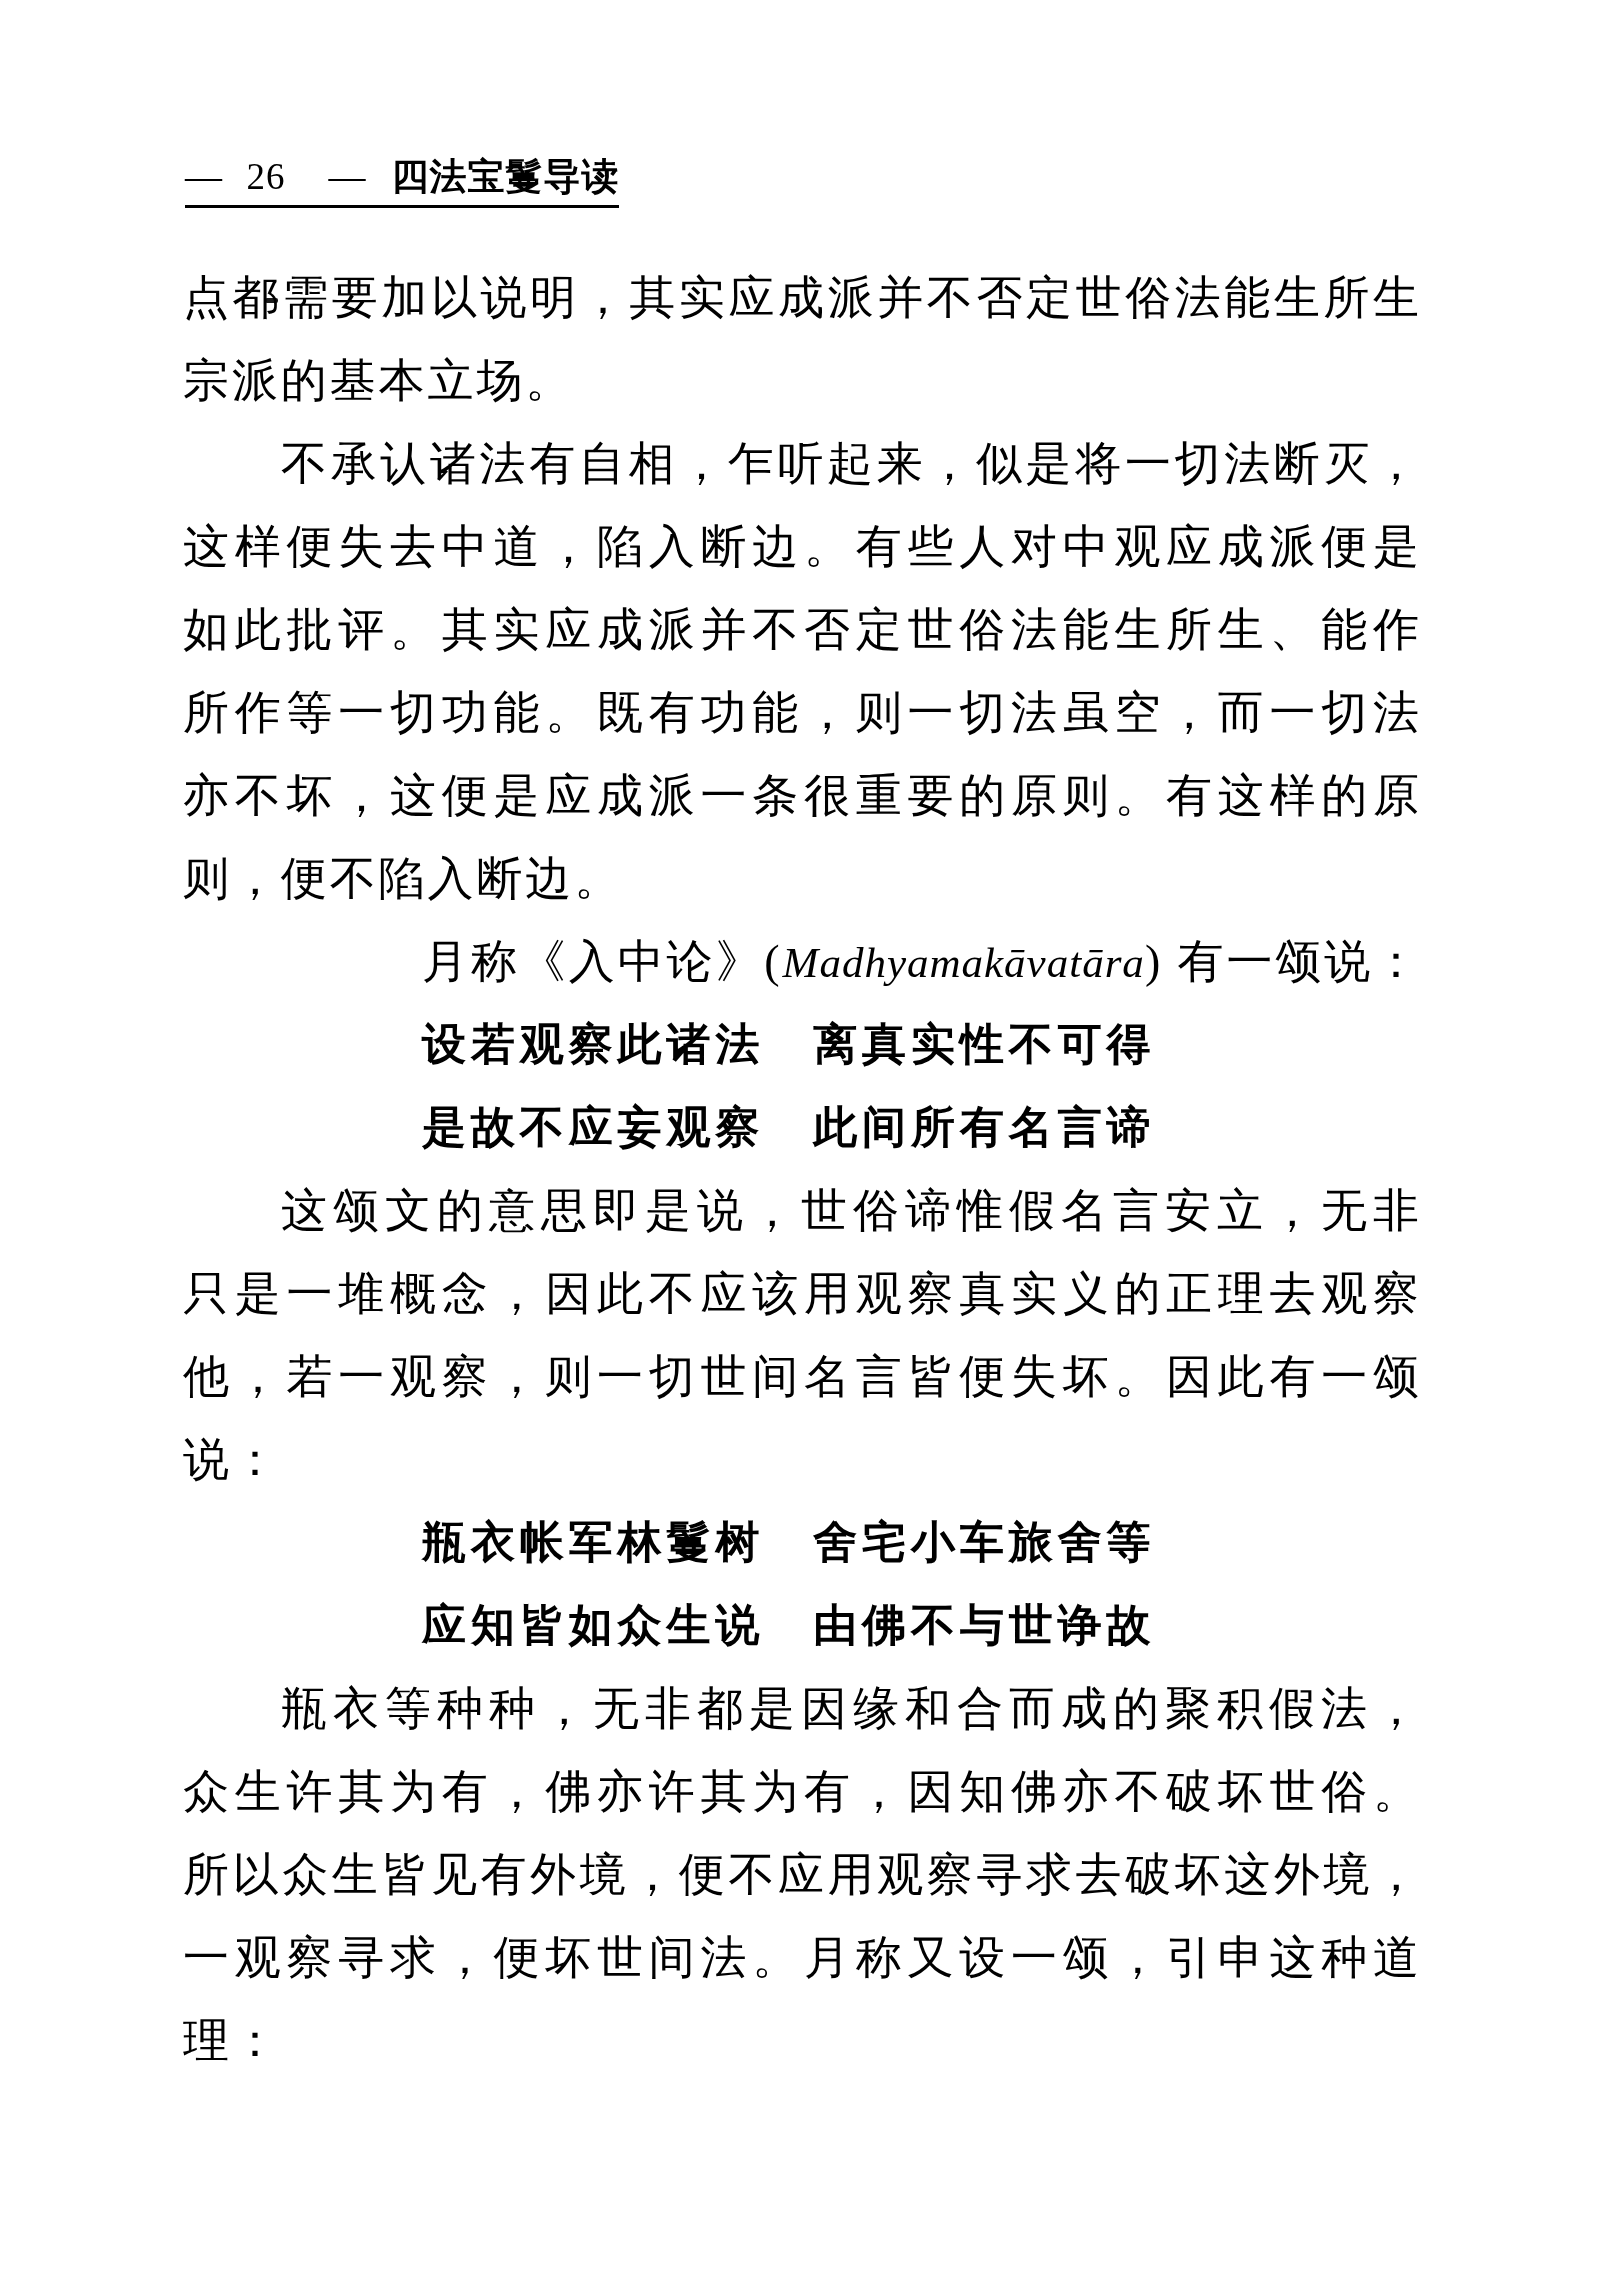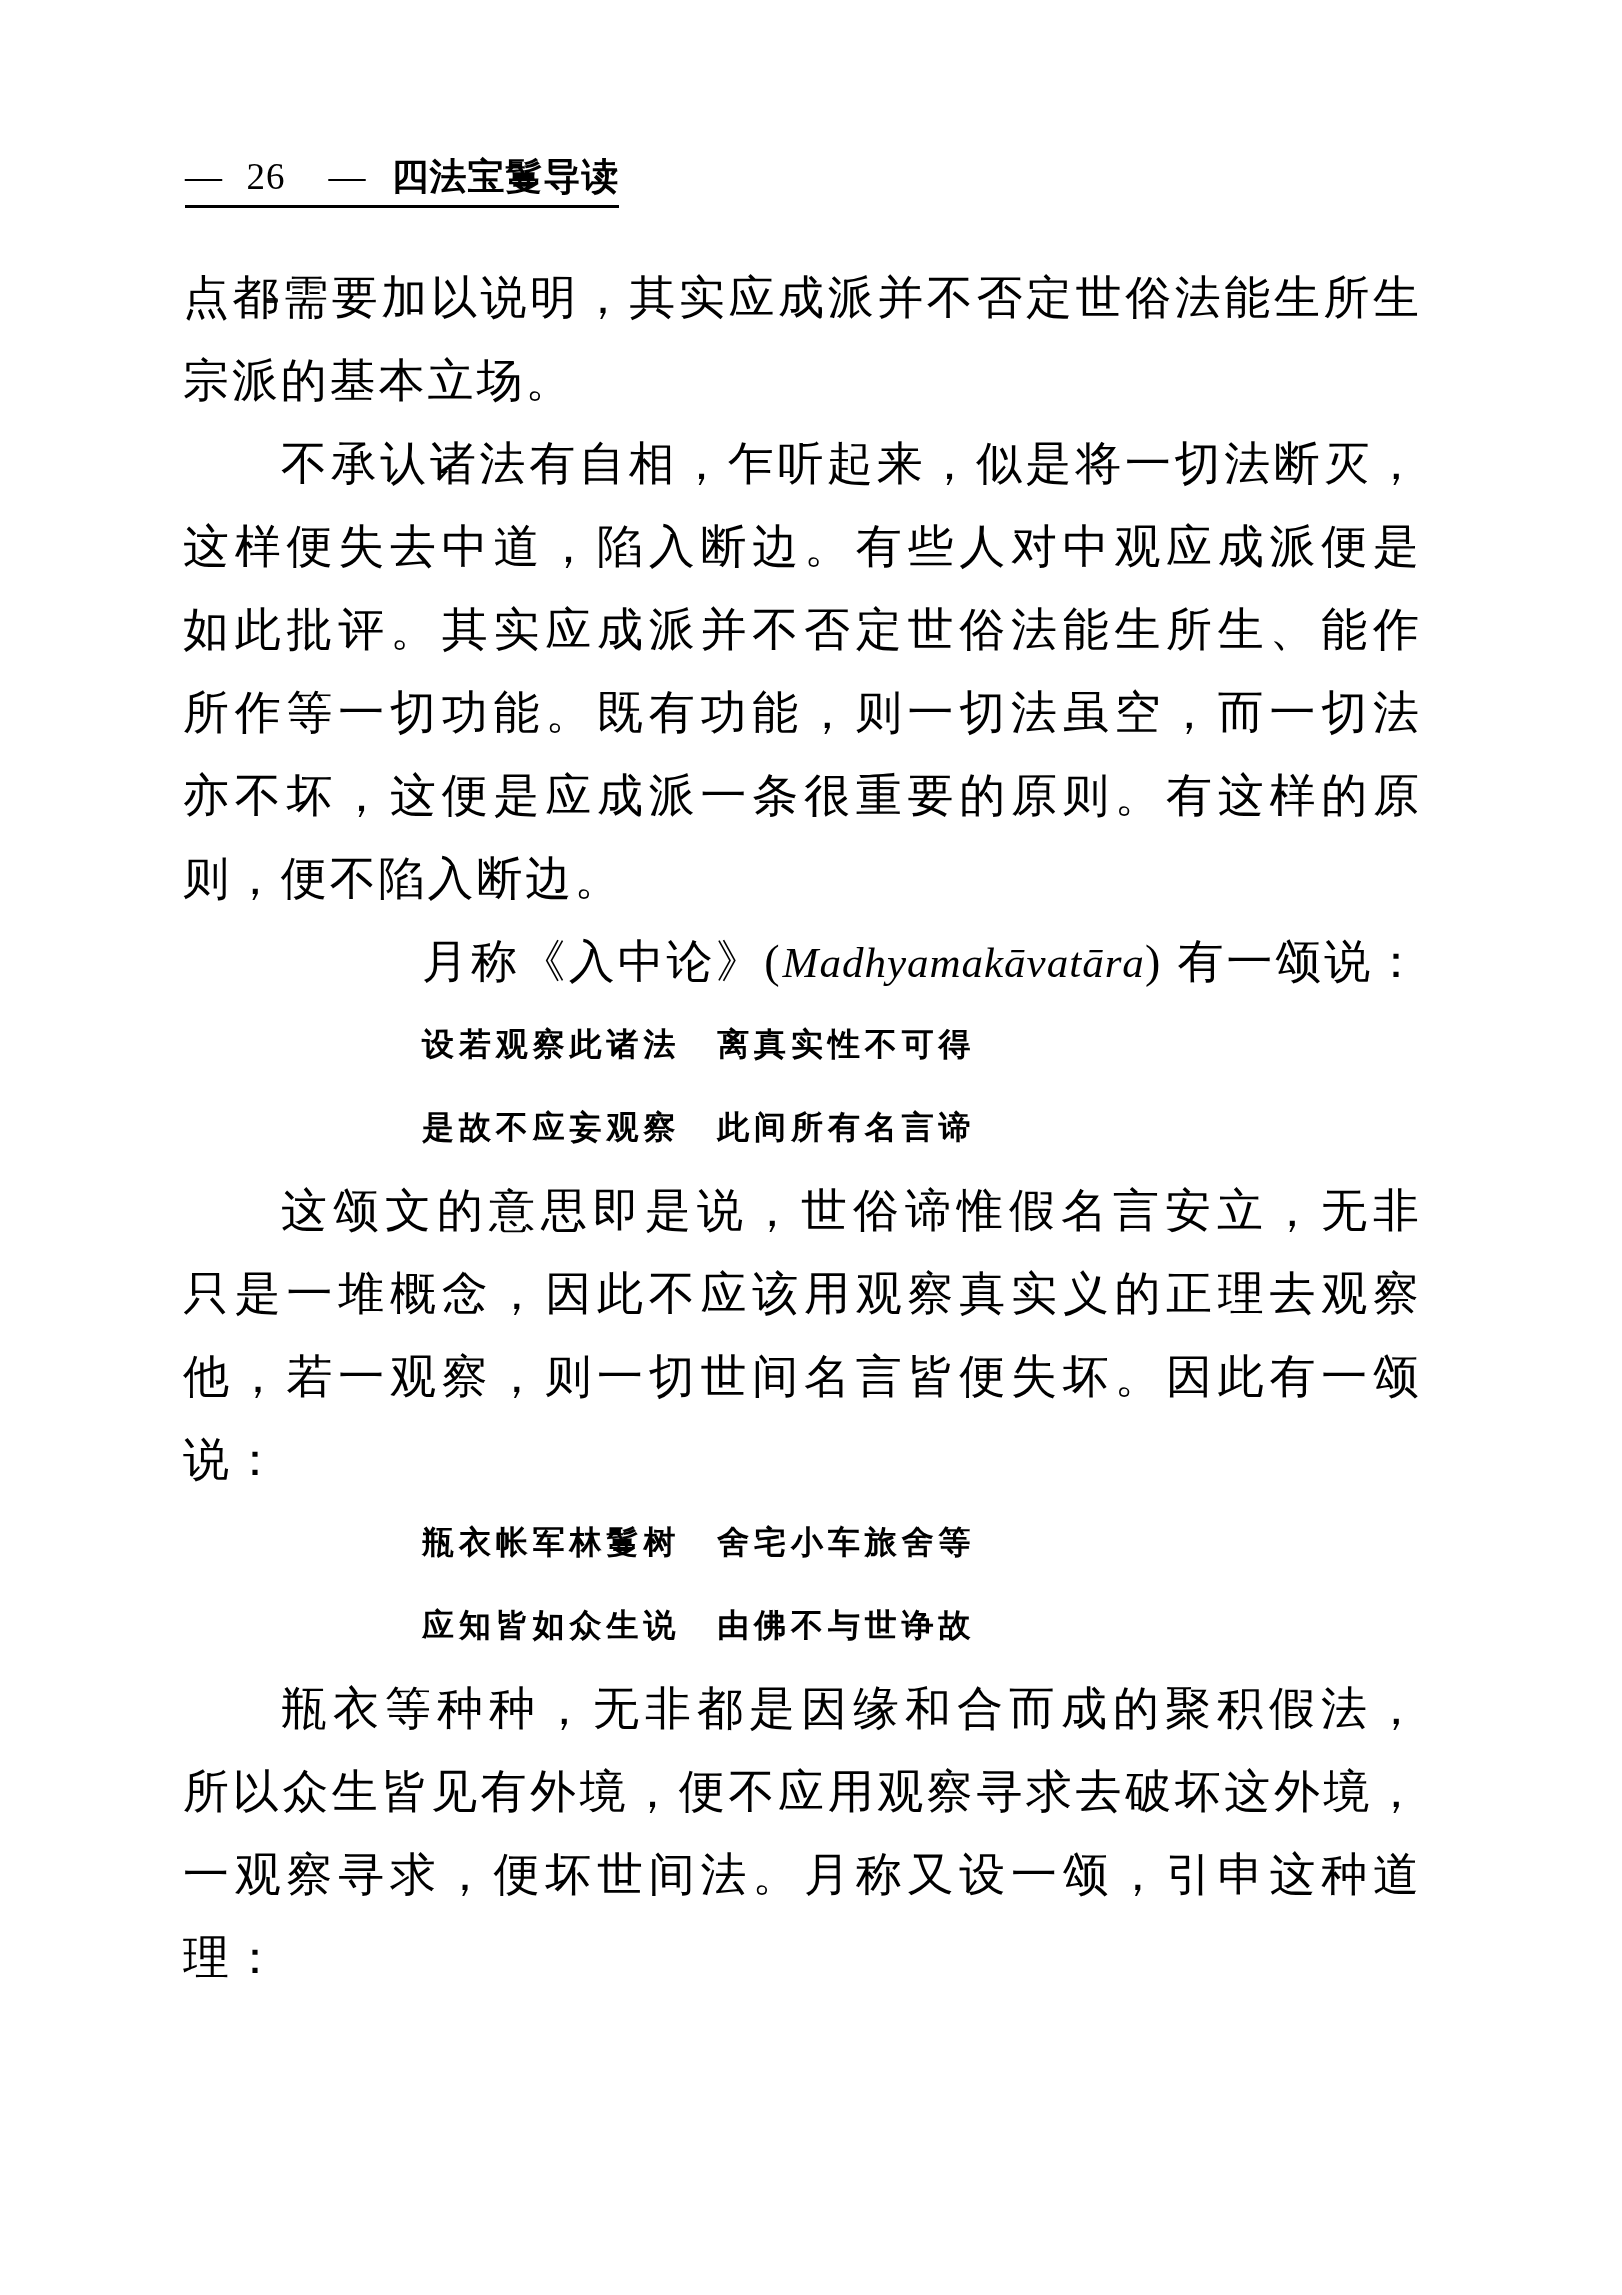--- a/index.html
+++ b/index.html
@@ -49,21 +49,21 @@
   }
   .l.j {
     white-space: normal;
     text-align: justify;
     text-align-last: justify;
   }
   .l.ind { text-indent: 98px; text-align: right; }
   .l.v {
     padding-left: 239px;
     font-weight: bold;
-    font-size: 32px;
+    font-size: 44px;
     letter-spacing: 4.9px;
   }
   .latin {
     font-style: italic;
     font-size: 43px;
     letter-spacing: 1px;
   }
   .speck {
     position: absolute;
     left: 265px;
@@ -97,19 +97,20 @@
     <div class="l ind"><span>月称《入中论》(</span><span class="latin">Madhyamakāvatāra</span><span>) 有一颂说：</span></div>
     <div class="l v">设若观察此诸法　离真实性不可得</div>
     <div class="l v">是故不应妄观察　此间所有名言谛</div>
     <div class="l j ind">这颂文的意思即是说，世俗谛惟假名言安立，无非</div>
     <div class="l j">只是一堆概念，因此不应该用观察真实义的正理去观察</div>
     <div class="l j">他，若一观察，则一切世间名言皆便失坏。因此有一颂</div>
     <div class="l">说：</div>
     <div class="l v">瓶衣帐军林鬘树　舍宅小车旅舍等</div>
     <div class="l v">应知皆如众生说　由佛不与世诤故</div>
     <div class="l j ind">瓶衣等种种，无非都是因缘和合而成的聚积假法，</div>
+    <div class="l j">众生许其为有，佛亦许其为有，因知佛亦不破坏世俗。</div>
     <div class="l j">所以众生皆见有外境，便不应用观察寻求去破坏这外境，</div>
     <div class="l j">一观察寻求，便坏世间法。月称又设一颂，引申这种道</div>
     <div class="l">理：</div>
   </div>
 
 </div>
 
 
 </body></html>

